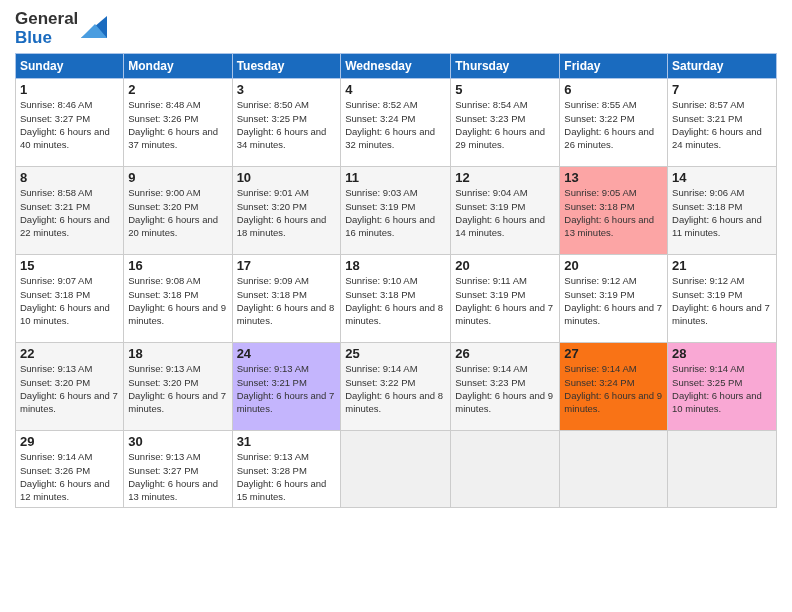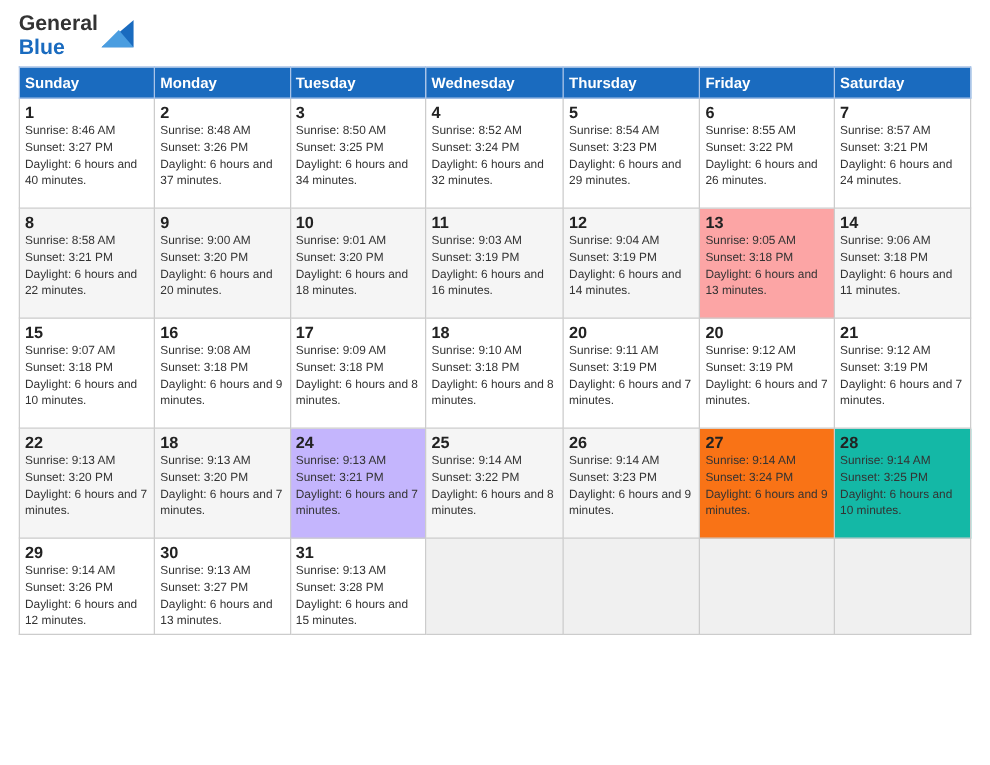--- a/index.html
+++ b/index.html
@@ -227,21 +227,21 @@
             <div class="day-info">Sunrise: 9:14 AM<br>Sunset: 3:22 PM<br>Daylight: 6 hours and 8 minutes.</div>
           </td>
           <td style="background: rgb(245, 245, 245);">
             <span class="day-num">26</span>
             <div class="day-info">Sunrise: 9:14 AM<br>Sunset: 3:23 PM<br>Daylight: 6 hours and 9 minutes.</div>
           </td>
           <td style="background: #f97316;">
             <span class="day-num">27</span>
             <div class="day-info">Sunrise: 9:14 AM<br>Sunset: 3:24 PM<br>Daylight: 6 hours and 9 minutes.</div>
           </td>
-          <td style="background: #14b8a6;">
+          <td style="background: #f9a8d4;">
             <span class="day-num">28</span>
             <div class="day-info">Sunrise: 9:14 AM<br>Sunset: 3:25 PM<br>Daylight: 6 hours and 10 minutes.</div>
           </td>
         </tr>
         <tr class="last-row">
           <td>
             <span class="day-num">29</span>
             <div class="day-info">Sunrise: 9:14 AM<br>Sunset: 3:26 PM<br>Daylight: 6 hours and 12 minutes.</div>
           </td>
           <td>

